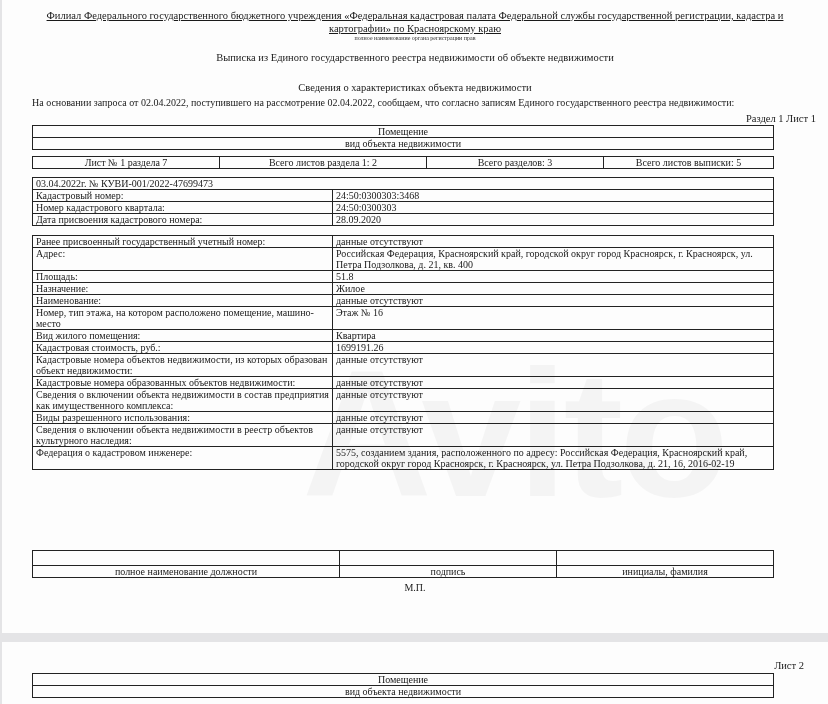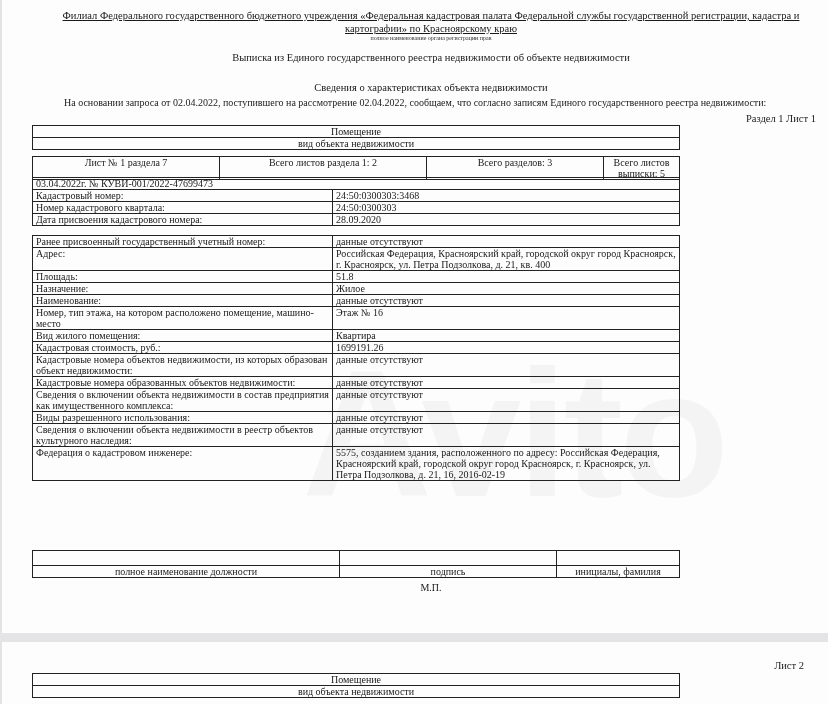--- a/index.html
+++ b/index.html
@@ -1,29 +1,29 @@
 <!DOCTYPE html>
 <html><head>
 <meta charset="utf-8">
 <style>
   html, body { margin:0; padding:0; }
   body { width:828px; height:704px; overflow:hidden; background:#e4e4e6; font-family:"Liberation Serif", serif; color:#1a1a1a; position:relative; }
   .page { position:absolute; left:2px; right:0; background:#fdfdfd; }
   .page1 { top:0; height:633px; }
   .page2 { top:642px; height:70px; }
-  .t { position:absolute; white-space:nowrap;margin-left:32px; }
+  .t { position:absolute; white-space:nowrap; }
   .center { left:0; right:0; text-align:center; }
   .hdr { top:10px; font-size:10.5px; text-decoration:underline; line-height:12px; }
   .hdr2 { top:23px; }
   .sub { top:35px; font-size:6px; color:#333; }
   .title { top:52px; font-size:10.5px; }
   .title2 { top:82px; font-size:10.5px; }
   .req { top:97px; left:30px; font-size:10px; }
   .razdel { top:113px; right:12px; font-size:10.5px; }
-  table { position:absolute; left:30px; width:648px; border-collapse:collapse; font-size:10px; line-height:11px; }
+  table { position:absolute; left:30px; width:742px; border-collapse:collapse; font-size:10px; line-height:11px; }
   td { border:1.3px solid #222; padding:0 3px; vertical-align:top; }
   .c1 { width:293px;margin-top:8px; }
   .cent td { text-align:center; }
   .watermark { position:absolute; left:300px; top:330px; font-family:"Liberation Sans", sans-serif; font-size:180px; font-weight:bold; color:rgba(0,0,0,0.035); letter-spacing:-4px; pointer-events:none; }
 </style>
 </head>
 <body>
 
 <div class="page page1">
   <div class="watermark">Avito</div>

